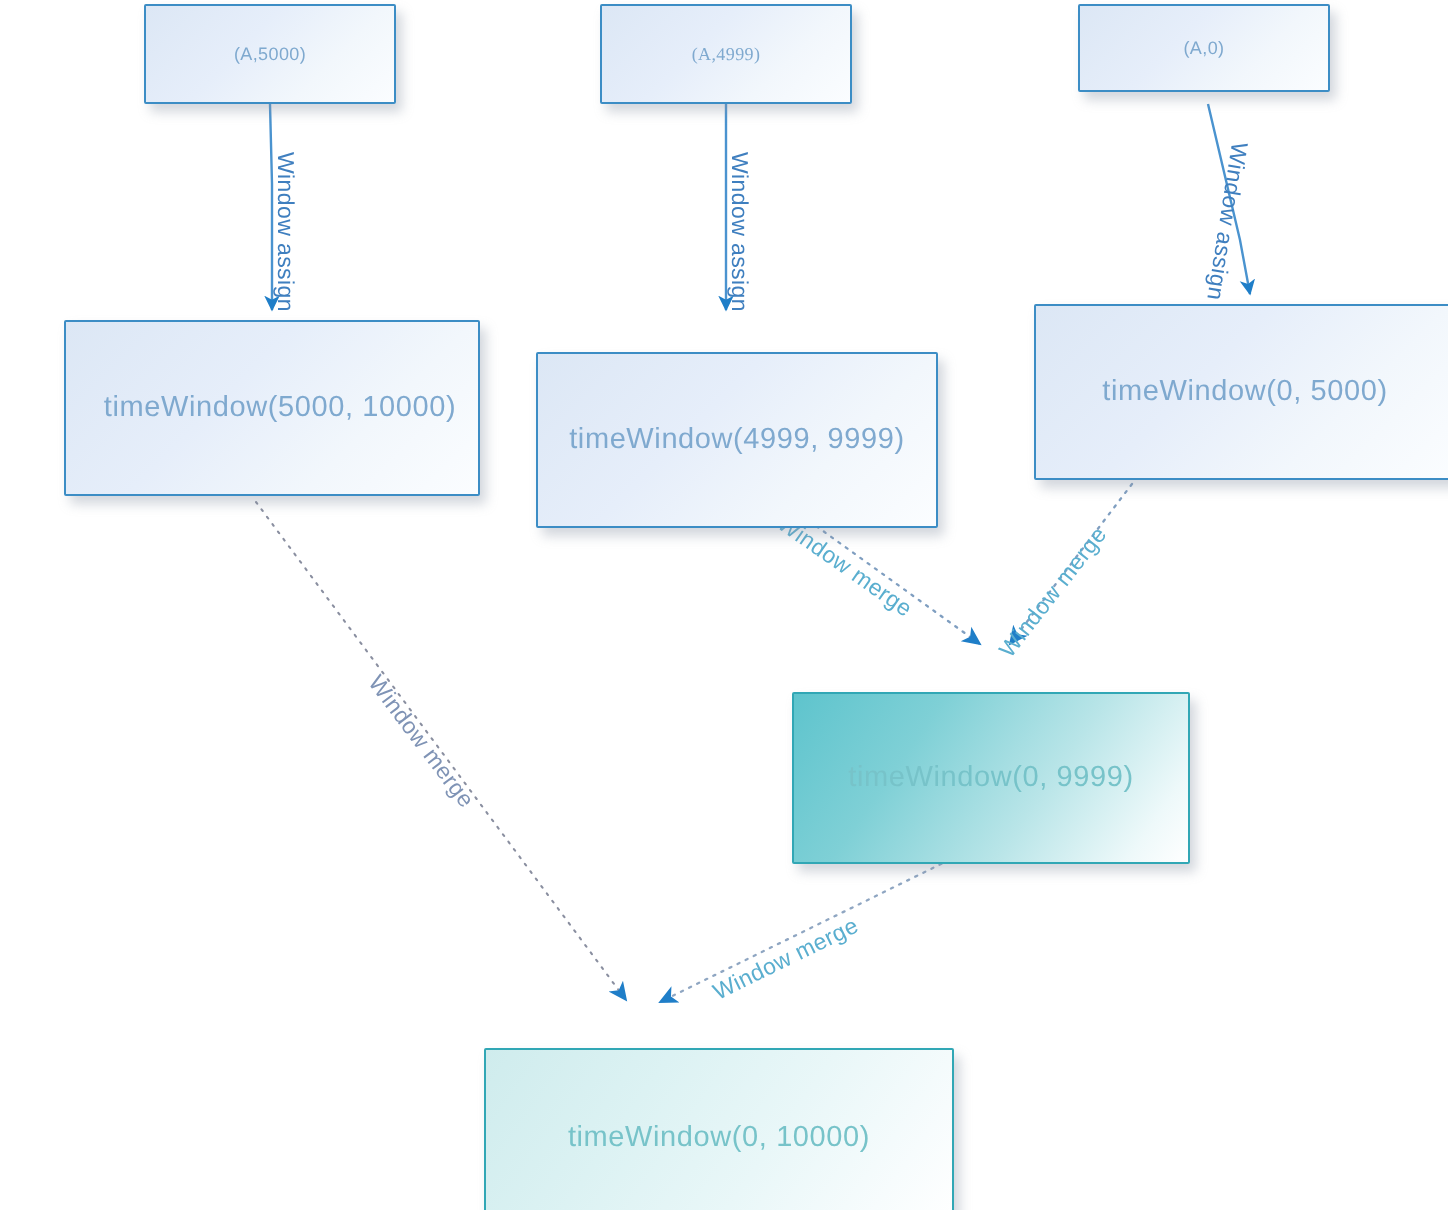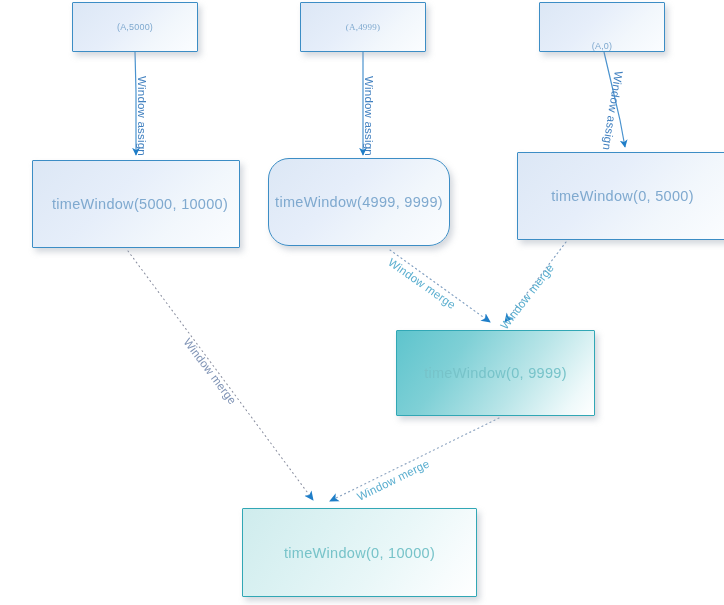--- a/index.html
+++ b/index.html
@@ -41,20 +41,21 @@
     background: linear-gradient(135deg, #dce7f5 0%, #e6eefa 40%, #f2f7fc 70%, #fbfdff 100%);
     box-shadow: 3px 4px 6px rgba(140,150,165,0.38);
   }
   .node.blue .node-label {
     color: #7fa9cf;
   }
   
   .node.teal {
     border: 1px solid #31a7b5;
     box-shadow: 3px 4px 6px rgba(140,150,165,0.38);
+    margin-top: 16px;
   }
   .node.teal.strong {
     background: linear-gradient(125deg, #5ec4cd 0%, #7fd0d6 30%, #b9e5e8 62%, #eef9fa 88%, #ffffff 100%);
   }
   .node.teal.light {
     background: linear-gradient(125deg, #cfeced 0%, #dcf2f3 32%, #e9f7f8 60%, #f7fcfd 85%, #ffffff 100%);
   }
   .node.teal .node-label {
     color: #77c3c9;
   }
@@ -120,29 +121,29 @@
   <div class="edge-label teal-txt" style="left:355px; top:492px; transform:rotate(-26deg);">Window merge</div>
 
   <div class="node blue" style="left:72px; top:2px; width:126px; height:50px;">
     <span class="node-label t-small">(A,5000)</span>
   </div>
 
   <div class="node blue" style="left:300px; top:2px; width:126px; height:50px;font-family:Liberation Serif, serif;">
     <span class="node-label t-small">(A,4999)</span>
   </div>
 
-  <div class="node blue" style="left:539px; top:2px; width:126px; height:50px;align-items:flex-end;">
+  <div class="node blue" style="left:539px; top:2px; width:126px; height:44px;">
     <span class="node-label t-small">(A,0)</span>
   </div>
 
   <div class="node blue" style="left:32px; top:160px; width:208px; height:88px;padding-left:8px;">
     <span class="node-label t-big">timeWindow(5000, 10000)</span>
   </div>
 
-  <div class="node blue" style="left:268px; top:158px; width:182px; height:88px;border-radius:21px;">
+  <div class="node blue" style="left:268px; top:176px; width:201px; height:88px;">
     <span class="node-label t-big">timeWindow(4999, 9999)</span>
   </div>
 
   <div class="node blue" style="left:517px; top:152px; width:211px; height:88px;">
     <span class="node-label t-big">timeWindow(0, 5000)</span>
   </div>
 
   <div class="node teal strong" style="left:396px; top:330px; width:199px; height:86px;">
     <span class="node-label t-big-teal">timeWindow(0, 9999)</span>
   </div>

